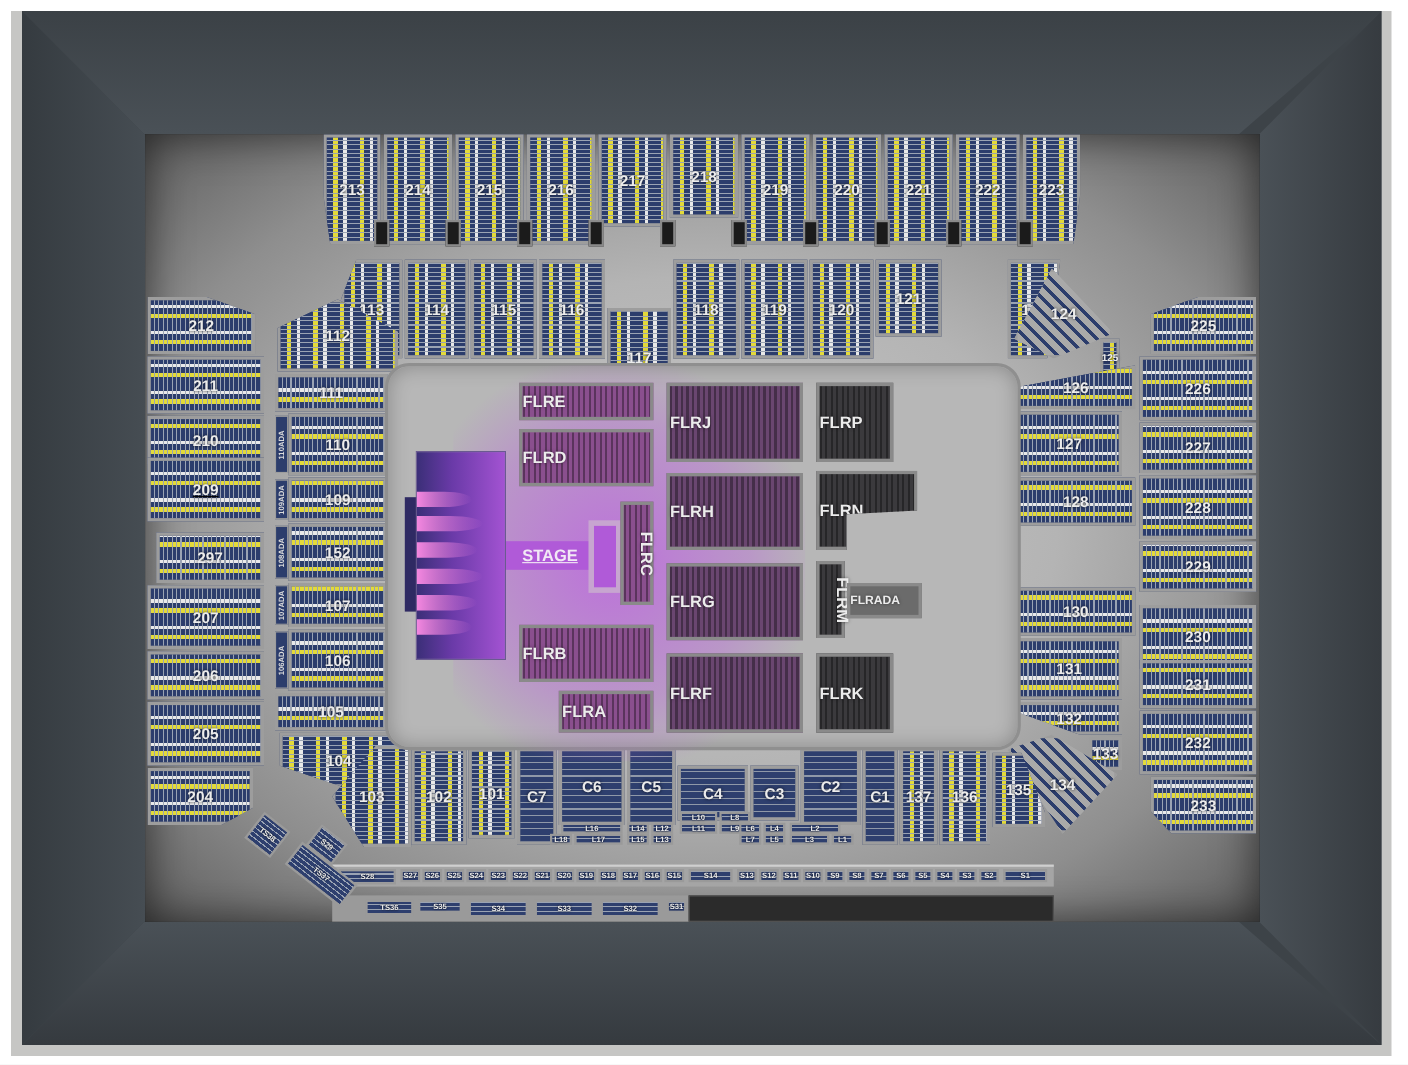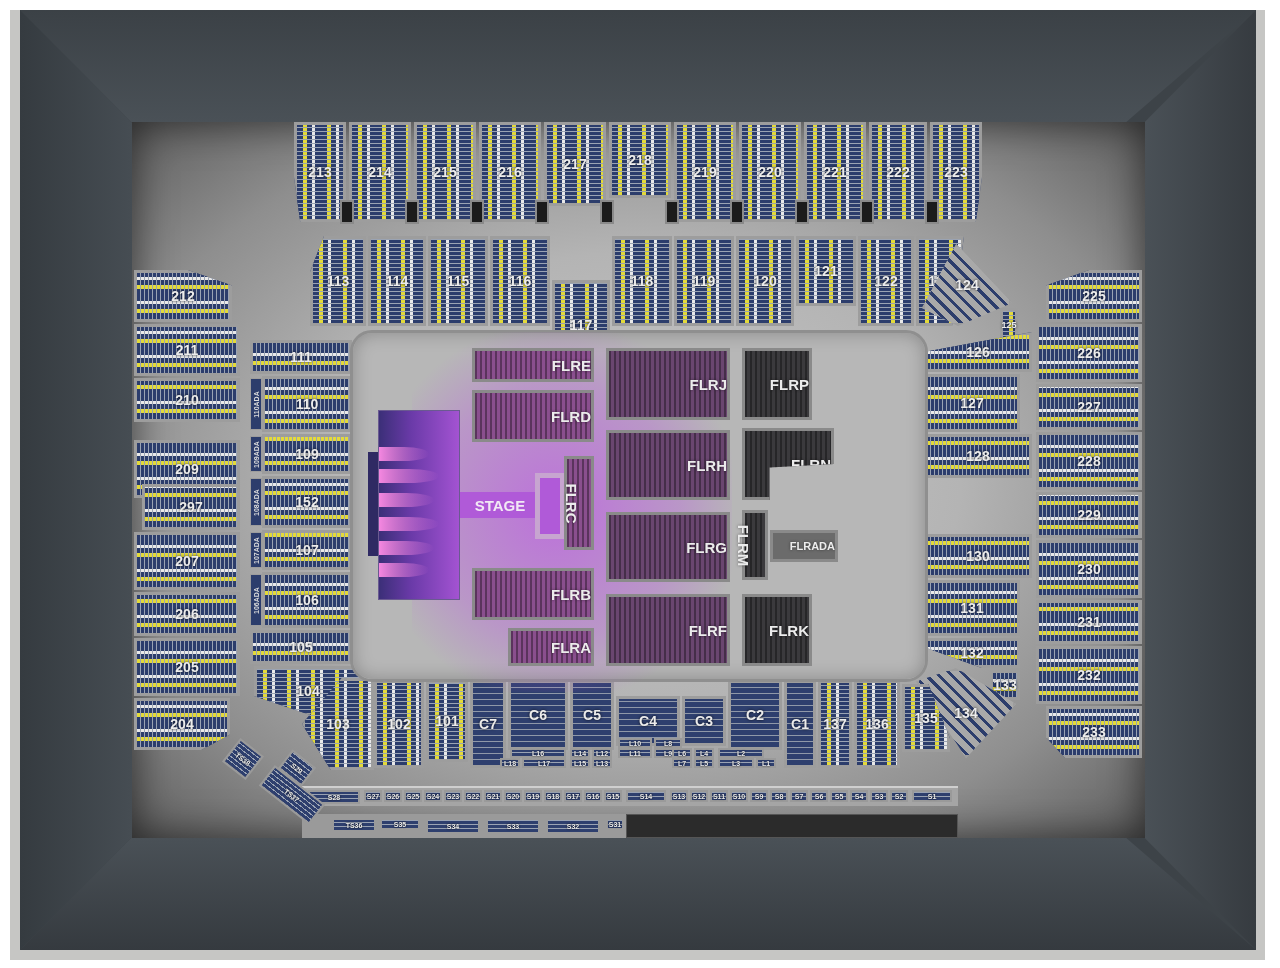--- a/index.html
+++ b/index.html
@@ -42,33 +42,33 @@
   .sec span { color: #ececec; font-size: 14px; font-weight: bold; text-shadow: 0 0 3px rgba(0,0,0,0.8); white-space: nowrap; }
   .sec.small span { font-size: 9px; }
 
   .ada { position: absolute; width: 12px; background: #2c3d6c; border: 1px solid #9d9d9d;
     display: flex; align-items: center; justify-content: center; }
   .ada span { color: #dcdcdc; font-size: 7px; font-weight: bold; transform: rotate(-90deg); white-space: nowrap; }
 
   .vom { position: absolute; background: #1b1b1b; border: 2px solid #8a8a8a; }
 
   
-  .flr { position: absolute; display: flex; align-items: center; justify-content: flex-end; border: 3px solid #8a8a8a; cursor: pointer;
+  .flr { position: absolute; display: flex; align-items: center; justify-content: flex-start; border: 3px solid #8a8a8a; cursor: pointer;
     background-image: repeating-linear-gradient(90deg, rgba(0,0,0,0.35) 0 2px, transparent 2px 5px); }
   .flr span { color: #ececec; font-weight: bold; font-size: 15px; text-shadow: 0 0 3px rgba(0,0,0,0.5); }
   .flr.pink { background-color: #8a4f8e; }
   .flr.purple { background-color: #6a4670; }
   .flr.dark { background-color: #3b3a3d; }
   .flr.gray { background-color: #6b6b6b; background-image: none; }
 
   .stage { position: absolute; left: 246px; top: 288px; width: 82px; height: 190px;
     background: linear-gradient(90deg, #3b2f78 0%, #6a3aa8 40%, #a353d2 100%); border: 1px solid #6a5a90; }
   .stage-back { position: absolute; left: 236px; top: 330px; width: 12px; height: 104px; background: #2f2a63; }
   .stage-runway { position: absolute; left: 328px; top: 370px; width: 80px; height: 26px; background: #b05ad8; display: flex; align-items: center; justify-content: center; }
-  .stage-runway span { color: #f2e8f5; font-weight: bold; font-size: 15px; }
+  .stage-runway span { color: #f2e8f5; font-weight: bold; font-size: 15px; text-decoration: underline; }
   .stage-b { position: absolute; left: 408px; top: 356px; width: 20px; height: 56px; background: #b05ad8; outline: 5px solid #c7a5d0; }
   .beam { position: absolute; height: 14px; border-radius: 0 50% 50% 0;
     background: linear-gradient(90deg, rgba(255,140,230,0.95), rgba(200,90,240,0)); }
 
   .suite { position: absolute; border: 2px solid #9a9a9a; background: repeating-linear-gradient(0deg, #2e3f6e 0 3px, #9aa3b3 3px 4px);
     display: flex; align-items: center; justify-content: center; cursor: pointer; }
   .suite span { color: #ececec; font-size: 7px; font-weight: bold; text-shadow: 0 0 2px #000; }
   .suite-band { position: absolute; left: 170px; top: 664px; width: 656px; height: 20px; background: #a5a5a5; border-top: 2px solid #cfcfcf; }
   .suite-band2 { position: absolute; left: 170px; top: 692px; width: 656px; height: 24px; background: #9a9a9a; }
   .dark-box { position: absolute; left: 494px; top: 692px; width: 332px; height: 24px; background: #2b2b2b; border: 1px solid #555; }
@@ -150,44 +150,44 @@
     </div>
   <div class="sec" style="left:542px;top:114px;width:60px;height:90px;">
       <span>119</span>
     </div>
   <div class="sec" style="left:604px;top:114px;width:58px;height:90px;">
       <span>120</span>
     </div>
   <div class="sec" style="left:664px;top:114px;width:60px;height:70px;">
       <span>121</span>
     </div>
-  <div class="sec" style="left:726px;top:114px;width:56px;height:90px;">
-      <span>122</span>
-    </div>
   <div class="sec" style="left:784px;top:114px;width:48px;height:90px;clip-path:polygon(0 0,100% 0,75% 100%,0 100%);">
       <span>123</span>
     </div>
   <div class="sec stripes" style="left:790px;top:122px;width:90px;height:82px;clip-path:polygon(38% 0,100% 72%,40% 100%,0 78%);">
       <span>124</span>
     </div>
   <div class="sec small" style="left:868px;top:186px;width:18px;height:34px;">
       <span>125</span>
     </div>
 
+  <div class="sec" style="left:120px;top:150px;width:110px;height:66px;clip-path:polygon(0 40%,50% 0,100% 45%,100% 100%,0 100%);">
+      <span>112</span>
+    </div>
 
   <div class="sec vert" style="left:2px;top:148px;width:98px;height:52px;clip-path:polygon(0 0,55% 0,100% 30%,100% 100%,0 100%);">
       <span>212</span>
     </div>
   <div class="sec vert" style="left:2px;top:202px;width:106px;height:52px;">
       <span>211</span>
     </div>
   <div class="sec vert" style="left:2px;top:256px;width:106px;height:44px;">
       <span>210</span>
     </div>
-  <div class="sec vert" style="left:2px;top:318px;width:106px;height:58px;">
+  <div class="sec vert" style="left:2px;top:294px;width:106px;height:58px;text-decoration:underline;">
       <span>209</span>
     </div>
   <div class="sec vert" style="left:10px;top:362px;width:98px;height:46px;">
       <span>297</span>
     </div>
   <div class="sec vert" style="left:2px;top:410px;width:106px;height:58px;">
       <span>207</span>
     </div>
   <div class="sec vert" style="left:2px;top:470px;width:106px;height:44px;">
       <span>206</span>
@@ -251,21 +251,21 @@
     </div>
   <div class="sec vert" style="left:904px;top:262px;width:106px;height:46px;">
       <span>227</span>
     </div>
   <div class="sec vert" style="left:904px;top:310px;width:106px;height:58px;">
       <span>228</span>
     </div>
   <div class="sec vert" style="left:904px;top:370px;width:106px;height:46px;">
       <span>229</span>
     </div>
-  <div class="sec vert" style="left:904px;top:418px;width:106px;height:58px;">
+  <div class="sec vert" style="left:904px;top:428px;width:106px;height:58px;">
       <span>230</span>
     </div>
   <div class="sec vert" style="left:904px;top:478px;width:106px;height:44px;">
       <span>231</span>
     </div>
   <div class="sec vert" style="left:904px;top:524px;width:106px;height:58px;">
       <span>232</span>
     </div>
   <div class="sec vert" style="left:914px;top:584px;width:96px;height:52px;clip-path:polygon(0 0,100% 0,100% 100%,20% 100%,0 60%);">
       <span>233</span>

